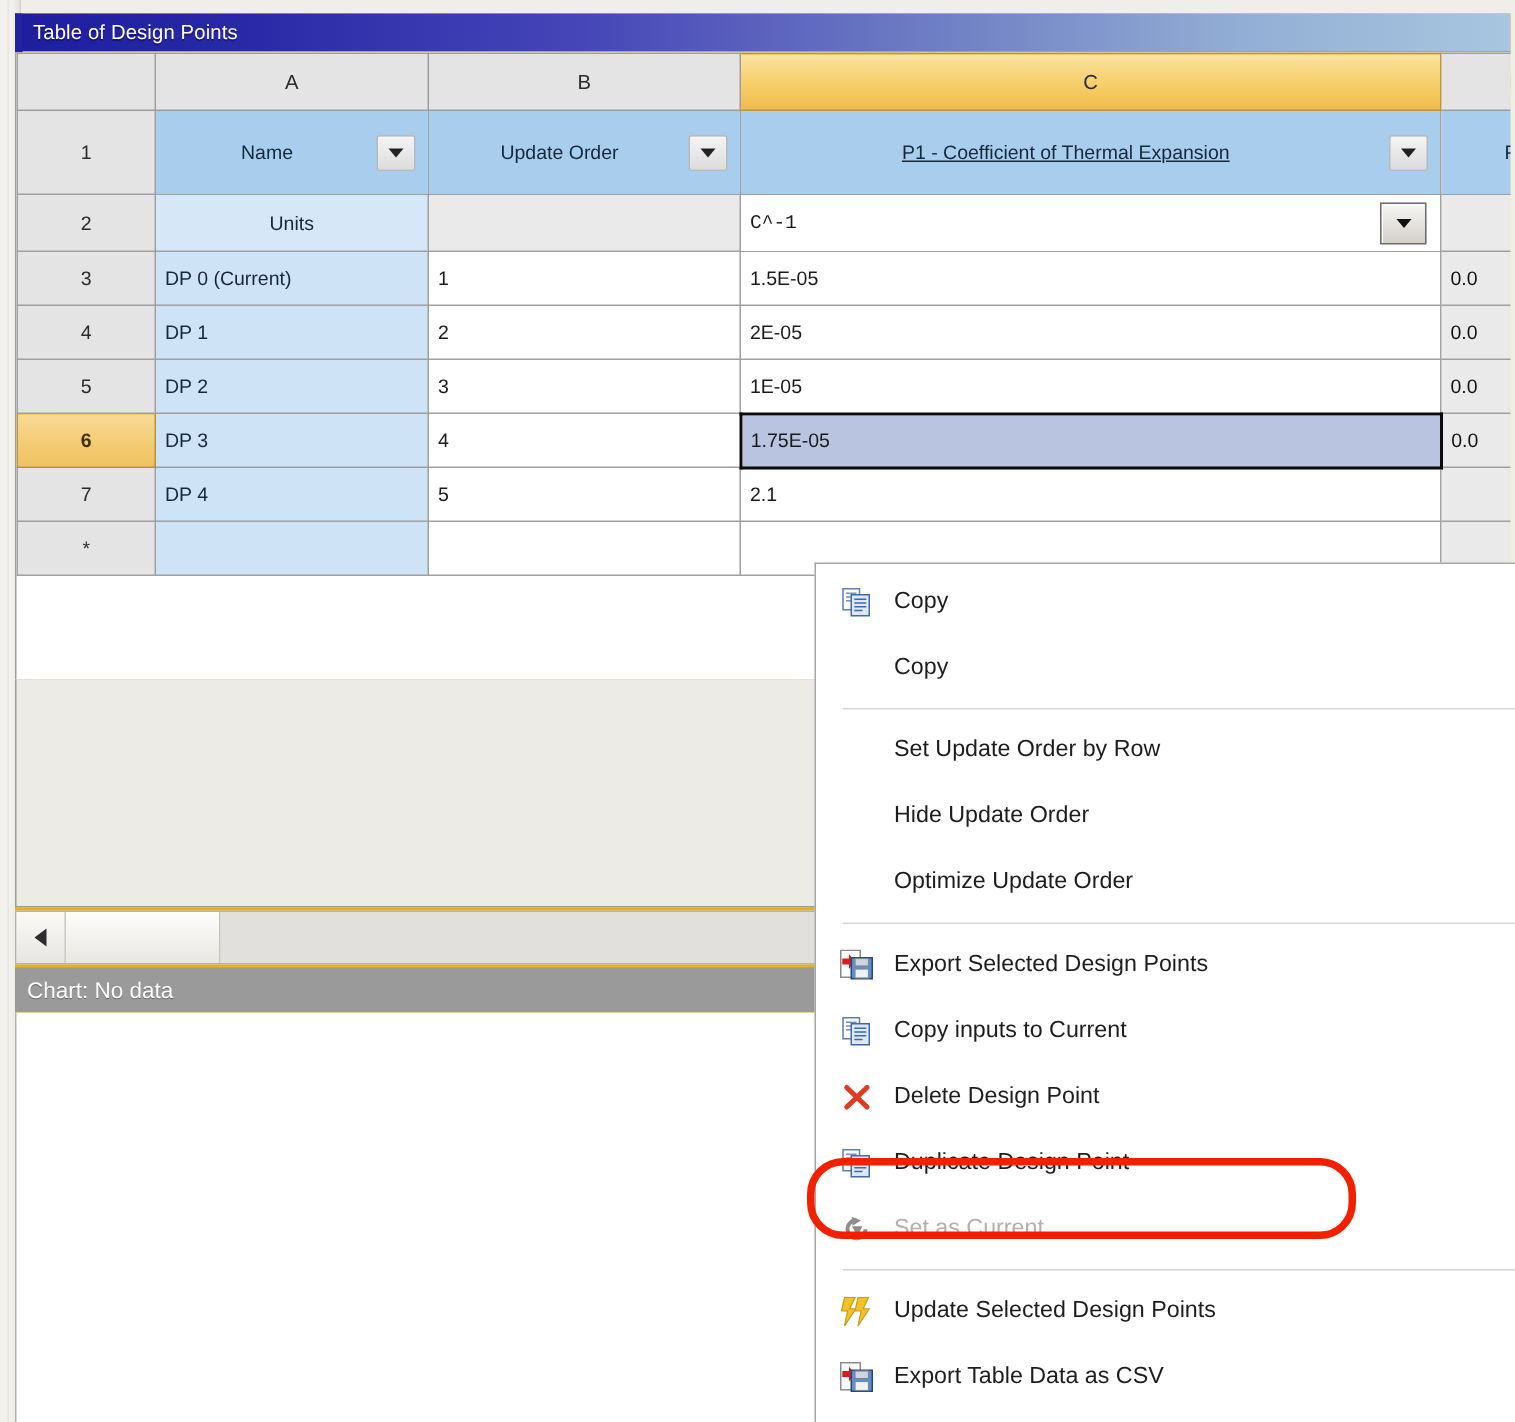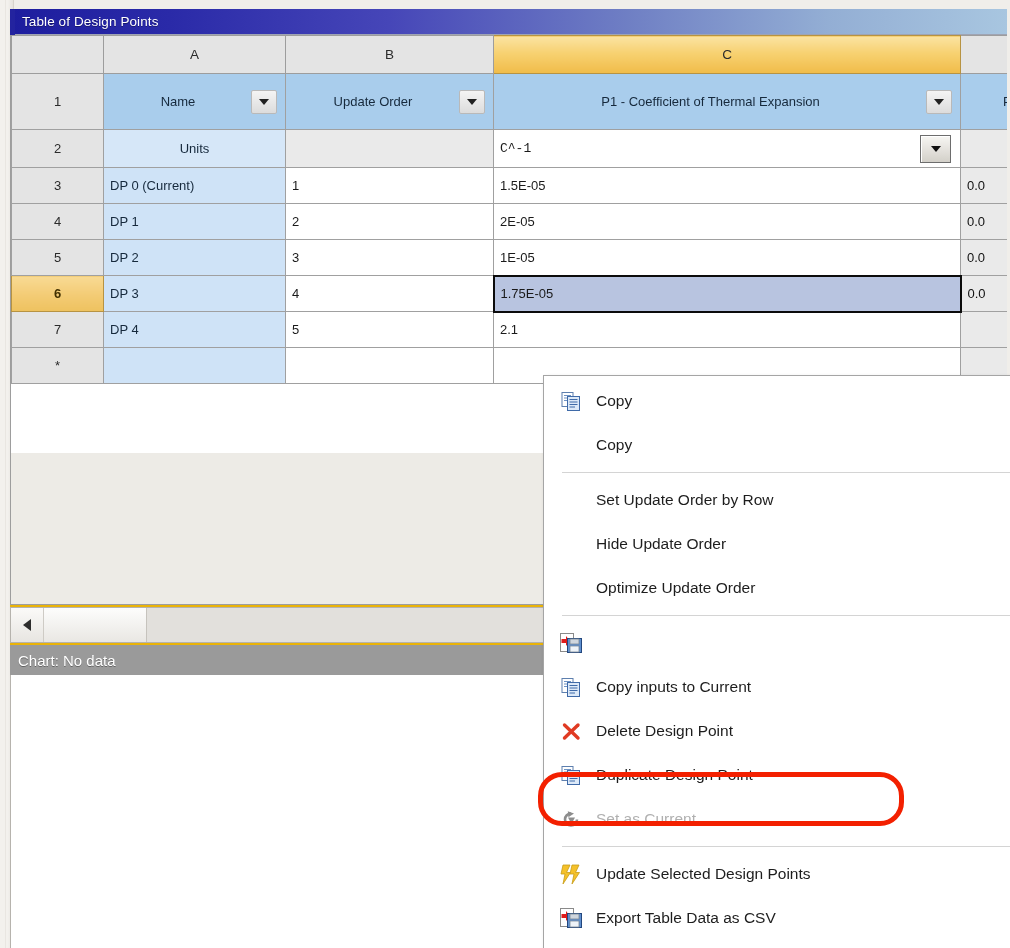--- a/index.html
+++ b/index.html
@@ -261,21 +261,21 @@
             <div class="hdr-inner">
               <span style="flex:1;text-align:center;">Update Order</span>
               <span class="filter-btn">
                   <span class="caret"></span>
                 </span>
             </div>
           </td>
 
           <td class="colhdr left">
             <div class="hdr-inner">
-              <span style="flex:1;text-align:center;">P1 - Coefficient of Thermal Expansion</span>
+              <span style="flex:1;text-align:center;text-decoration:underline;">P1 - Coefficient of Thermal Expansion</span>
               <span class="filter-btn">
                   <span class="caret"></span>
                 </span>
             </div>
           </td>
 
           <td class="colhdr">
             <div class="hdr-inner">
               <span>P2</span>
             </div>
@@ -414,20 +414,21 @@
     <div class="mi">
       <span class="mi-icon">
         <svg class="ico" width="22" height="21" viewBox="0 0 22 21">
           <rect x="0.5" y="0.5" width="13" height="18" fill="#ffffff" stroke="#8a8a8a"></rect>
           <polygon points="1.5,6 6,6 6,3 10,8 6,13 6,10 1.5,10" fill="#e01b1b"></polygon>
           <rect x="7.5" y="5.5" width="14" height="14" fill="#5e8fd0" stroke="#23477d"></rect>
           <rect x="10" y="6" width="9" height="5" fill="#cfd6dd" stroke="#7b8894" stroke-width="0.8"></rect>
           <rect x="10" y="13" width="9" height="6" fill="#eef3f8" stroke="#7b8894" stroke-width="0.8"></rect>
         </svg>
       </span>
+      <span class="mi-label">Export Selected Design Points</span>
     </div>
 
     <div class="mi">
       <span class="mi-icon">
         <svg class="ico" width="21" height="21" viewBox="0 0 21 21">
           <rect x="1" y="1.5" width="11" height="14" fill="#ffffff" stroke="#5d7fae" stroke-width="1"></rect>
           <g stroke="#6e93c4" stroke-width="1">
               <line x1="3" y1="4.5" x2="10" y2="4.5"></line>
               <line x1="3" y1="7" x2="10" y2="7"></line>
               <line x1="3" y1="9.5" x2="10" y2="9.5"></line>

